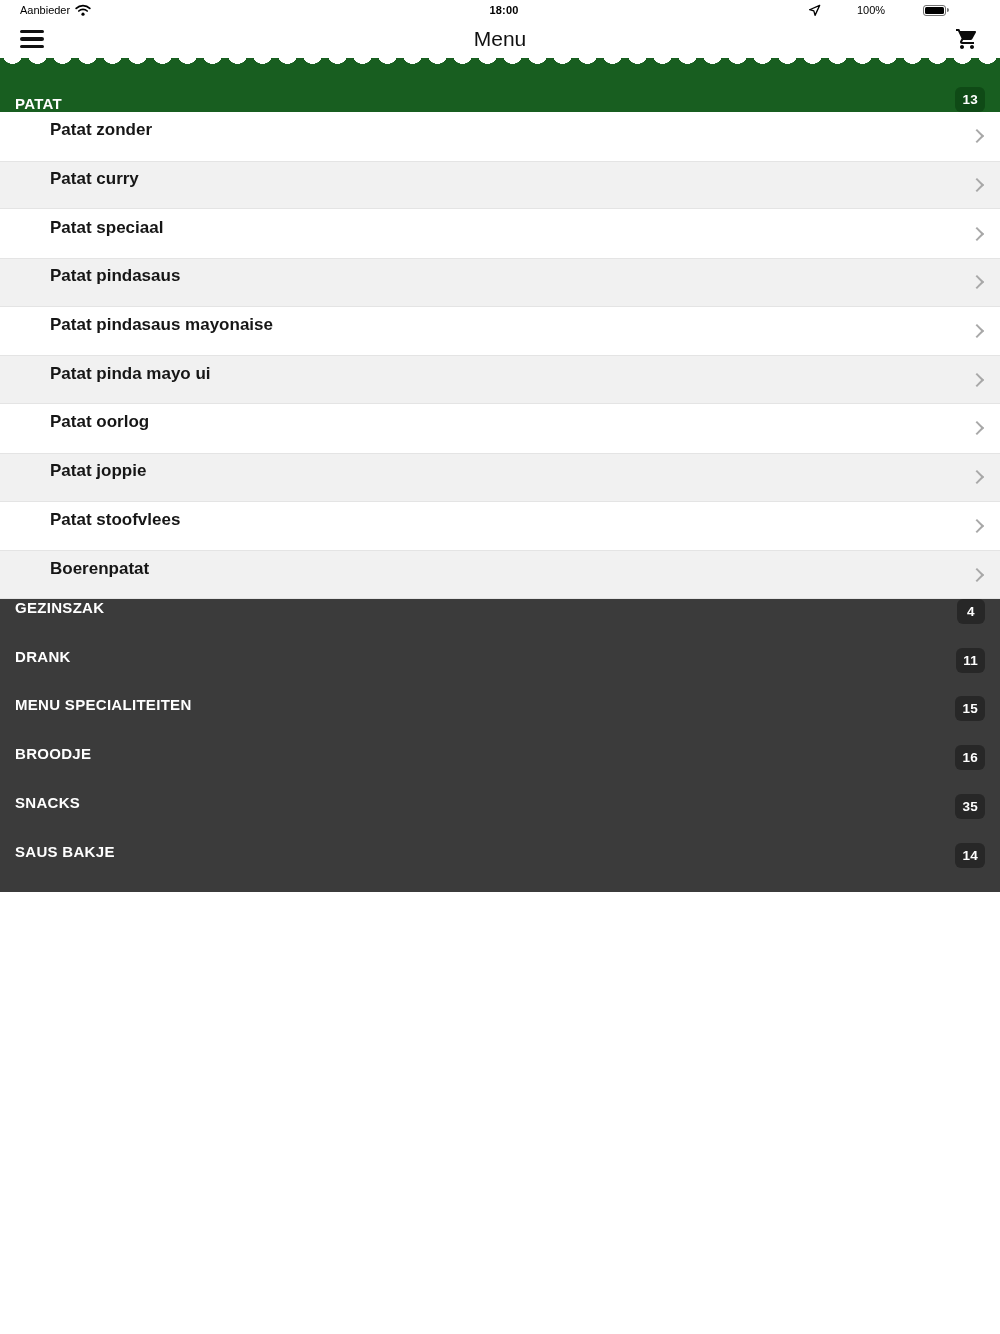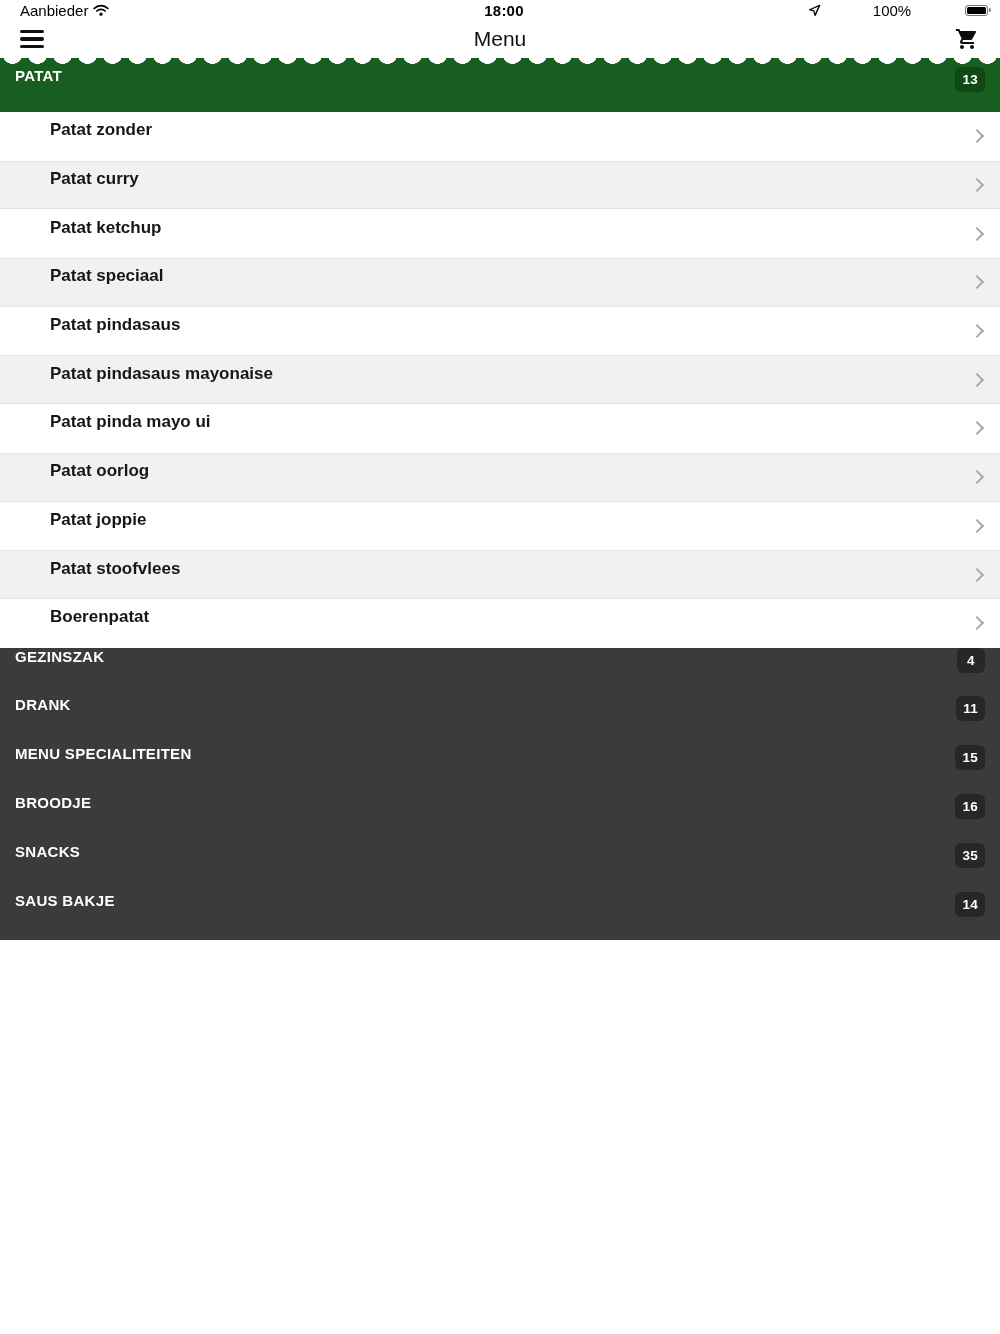--- a/index.html
+++ b/index.html
@@ -14,25 +14,25 @@
     overflow: hidden;
   }
 
   
   .status-bar {
     height: 20px;
     display: flex;
     align-items: center;
     justify-content: space-between;
     padding: 0 12px 0 20px;
-    font-size: 15px;
+    font-size: 11px;
     color: #000;
   }
   .sb-left, .sb-right { display: flex; align-items: center; gap: 5px; width: 180px; }
-  .sb-right { justify-content: space-between; gap: 36px; }
+  .sb-right { justify-content: flex-start; gap: 36px; }
   .sb-center { font-weight: 700; letter-spacing: 0.2px; }
   .sb-left span { font-weight: 400; }
   .battery {
     position: relative;
     width: 23px; height: 11px;
     border: 1px solid rgba(0,0,0,0.55);
     border-radius: 3px;
     margin-left: 2px;
   }
   .battery .level {
@@ -74,21 +74,21 @@
     background-color: #185e20;
     background-image: radial-gradient(10px 10px at 12.5px -4px, #ffffff 97%, rgba(255,255,255,0) 100%);
     background-size: 25px 9px;
     background-repeat: repeat-x;
   }
 
   
   .cat-header {
     height: 45px;
     display: flex;
-    align-items: flex-start;
+    align-items: flex-end;
     justify-content: space-between;
     padding: 0 15px;
     color: #ffffff;
     font-size: 15px;
     font-weight: 700;
     letter-spacing: 0.3px;
     cursor: pointer;
   }
   .cat-header.green { background: #185e20; }
 
@@ -200,24 +200,20 @@
   <div class="item-list">
     <div class="row">
       <span class="label">Patat zonder</span>
       <span class="chevron"></span>
     </div>
     <div class="row">
       <span class="label">Patat curry</span>
       <span class="chevron"></span>
     </div>
     <div class="row">
-      <span class="label">Patat ketchup</span>
-      <span class="chevron"></span>
-    </div>
-    <div class="row">
       <span class="label">Patat speciaal</span>
       <span class="chevron"></span>
     </div>
     <div class="row">
       <span class="label">Patat pindasaus</span>
       <span class="chevron"></span>
     </div>
     <div class="row">
       <span class="label">Patat pindasaus mayonaise</span>
       <span class="chevron"></span>

